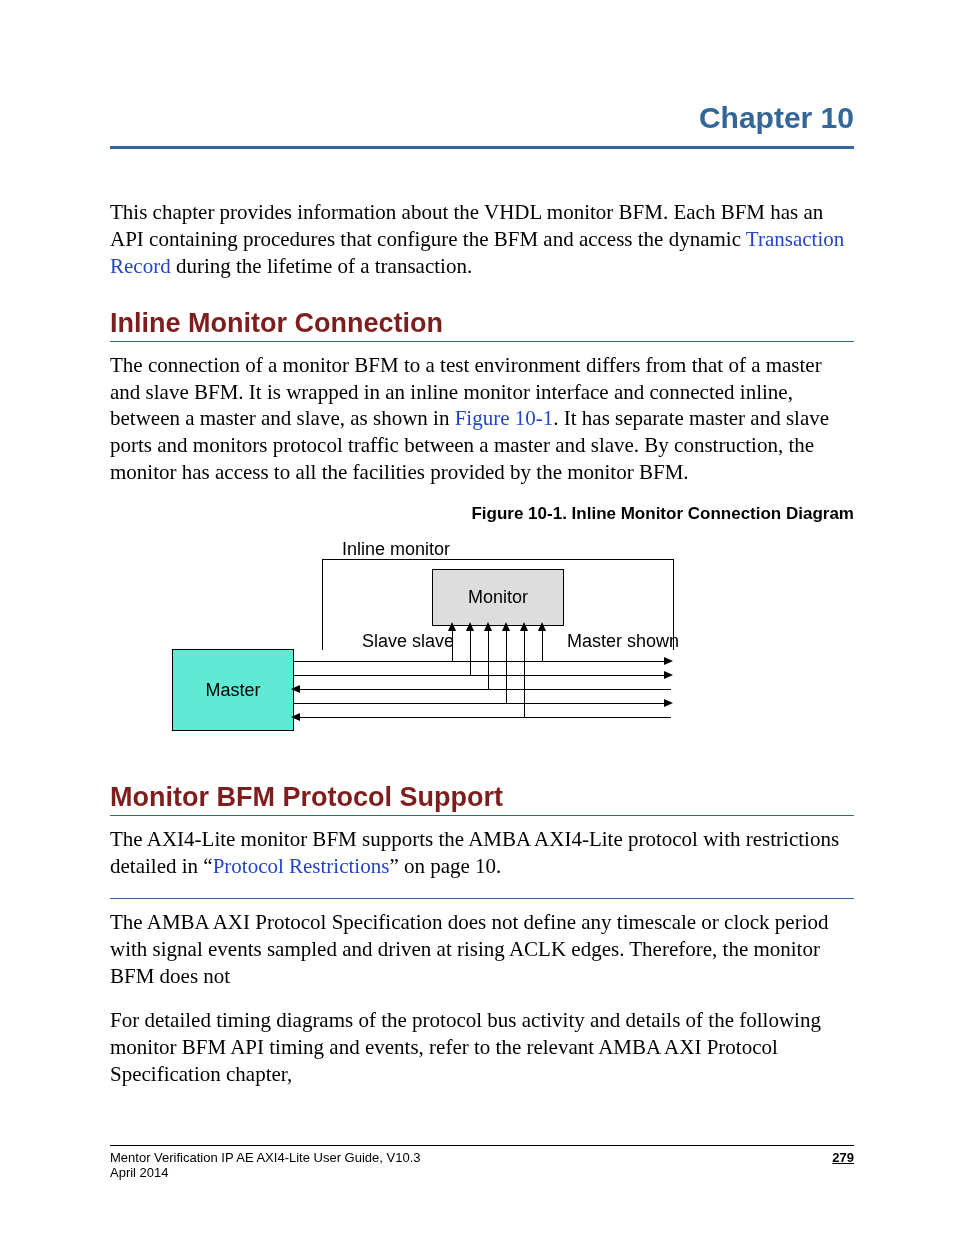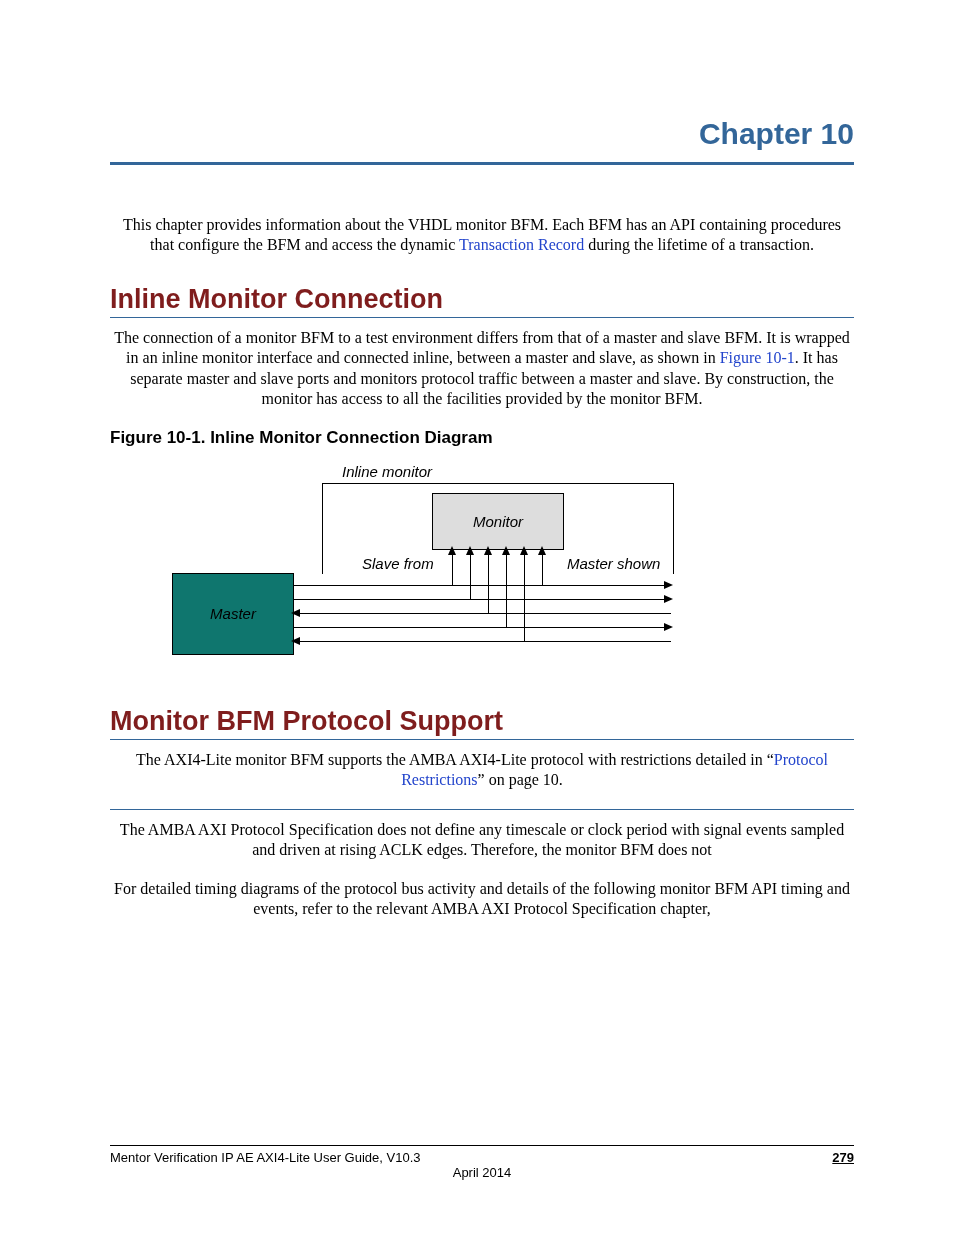--- a/index.html
+++ b/index.html
@@ -8,98 +8,96 @@
     font-family: "Times New Roman", Times, serif;
     background: #fff;
     color: #000;
     width: 954px;
     height: 1235px;
     position: relative;
     box-sizing: border-box;
   }
   .page {
     padding: 100px 100px 0 110px;
-    margin-top: 16px;
   }
   .chapter-title {
     text-align: right;
     font-family: Arial, Helvetica, sans-serif;
     font-weight: bold;
     color: #336699;
     font-size: 30px;
     line-height: 1.2;
     margin-bottom: 10px;
   }
   .chapter-rule {
     border: none;
     border-top: 3px solid #336699;
     margin: 0 0 50px 0;
   }
   .intro-para, .body-para {
-    font-size: 16px;
+    font-size: 21px;
     line-height: 1.28;
     margin: 0 0 18px 0;
-    text-align: center;
+    text-align: left;
   }
   a.link {
     color: #2244cc;
     text-decoration: none;
   }
   h2.section-head {
     font-family: Arial, Helvetica, sans-serif;
     font-weight: bold;
     color: #7f1d1d;
     font-size: 27px;
     margin: 28px 0 2px 0;
   }
   .section-underline {
     border: none;
     border-top: 1.5px solid #336699;
     margin: 0 0 10px 0;
     width: 100%;
   }
   .figure-caption {
-    text-align: left;
+    text-align: right;
     font-family: Arial, Helvetica, sans-serif;
     font-weight: bold;
     font-size: 17px;
     margin: 18px 0 10px 0;
   }
   .diagram-wrap {
     width: 620px;
     margin: 0 auto 10px auto;
   }
   .diagram {
     position: relative;
     width: 620px;
     height: 220px;
     font-family: Arial, Helvetica, sans-serif;
-    font-size: 15px;
-    font-style: italic;
+    font-size: 18px;
   }
   .d-label {
     position: absolute;
   }
   .monitor-box {
     position: absolute;
     left: 260px;
     top: 35px;
     width: 130px;
     height: 55px;
     background: #ddd;
     border: 1px solid #000;
     display: flex;
     align-items: center;
     justify-content: center;
   }
   .end-box {
     position: absolute;
     width: 120px;
     height: 80px;
-    background: #0f766e;
+    background: #5eead4;
     border: 1px solid #000;
     display: flex;
     align-items: center;
     justify-content: center;
   }
   .master-box { left: 0; top: 115; top:115px; }
   .slave-box  { left: 500px; top: 115px; }
   .hline {
     position: absolute;
     height: 0;
@@ -136,21 +134,20 @@
     border: 1px solid #000;
     border-bottom: none;
   }
   .footer {
     position: absolute;
     left: 110px;
     right: 100px;
     bottom: 55px;
     font-family: Arial, Helvetica, sans-serif;
     font-size: 13px;
-    text-align: center;
   }
   .footer-rule {
     border: none;
     border-top: 1px solid #000;
     margin-bottom: 4px;
   }
   .footer-row {
     display: flex;
     justify-content: space-between;
   }
@@ -183,21 +180,21 @@
     <div class="diagram">
 
       <div class="inline-border" style="left:150px; top:25px; width:350px; height:90px;"></div>
 
       <span class="d-label" style="left:170px; top:5px;">Inline monitor</span>
 
       <div class="monitor-box">
         <span>Monitor</span>
       </div>
 
-      <span class="d-label" style="left:190px; top:97px;">Slave from</span>
+      <span class="d-label" style="left:190px; top:97px;">Slave slave</span>
       <span class="d-label" style="left:395px; top:97px;">Master shown</span>
 
       <div class="end-box master-box">
         <span>Master</span>
       </div>
 
       <div class="vline" style="left:280px; top:90px; height:37px;"></div>
       <div class="arrow-u" style="left:276px; top:88px;"></div>
       <div class="vline" style="left:298px; top:90px; height:51px;"></div>
       <div class="arrow-u" style="left:294px; top:88px;"></div>

